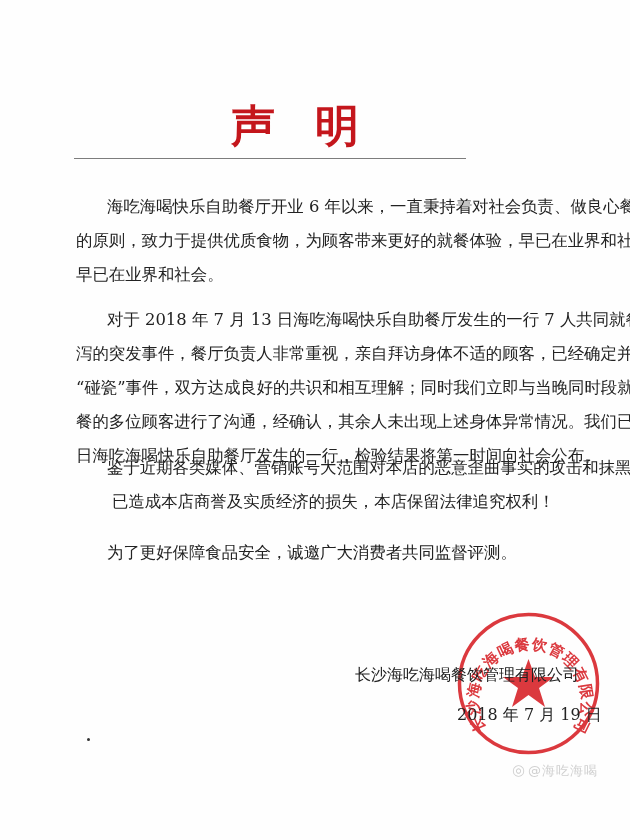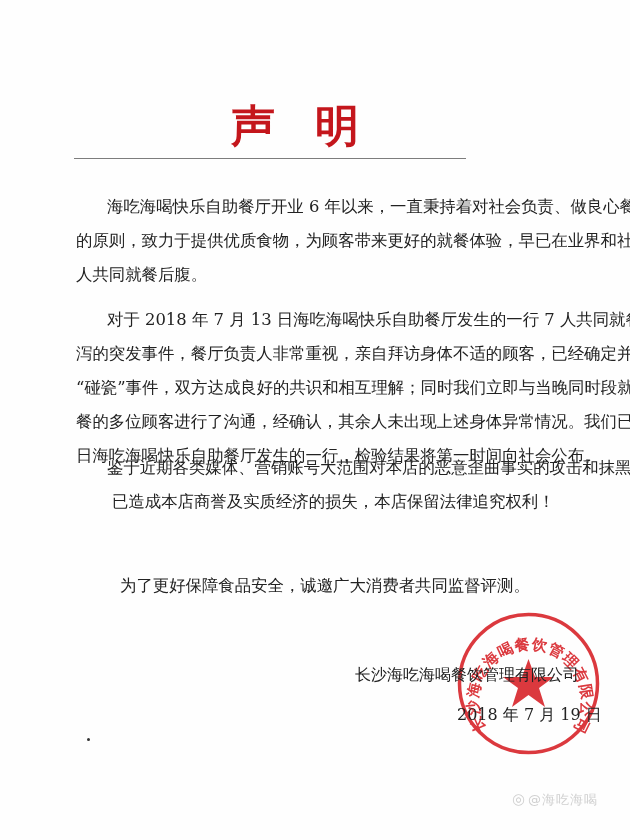--- a/index.html
+++ b/index.html
@@ -16,54 +16,54 @@
   .rule {
     position: absolute; left: 74px; top: 158px; width: 392px; height: 1px; background: #7d7d7d;
   }
   .line {
     position: absolute; font-size: 16.4px; line-height: 20px; white-space: nowrap; color: #222;
   }
   .signature { position: absolute; font-size: 16px; line-height: 20px; white-space: nowrap; color: #222; z-index: 2; }
   .seal { position: absolute; left: 456px; top: 611px; width: 145px; height: 145px; z-index: 1; opacity: 0.9; }
   .dot { position: absolute; left: 87px; top: 738px; width: 3px; height: 3px; background: #333; border-radius: 50%; }
   .watermark {
-    position: absolute; left: 512px; top: 790px; font-family: "DejaVu Sans", "Liberation Sans", sans-serif;
+    position: absolute; left: 512px; top: 761px; font-family: "DejaVu Sans", "Liberation Sans", sans-serif;
     font-size: 13px; color: #d0d0d0; white-space: nowrap; letter-spacing: 1px;
   }
   .watermark .wb { font-size: 15px; color: #cfcfcf; margin-right: 2px; }
 </style>
 </head>
 <body>
 
 <div>
 
   <div class="title">声明</div>
   <div class="rule"></div>
 
   <div>
     <span class="line" style="left:107px;top:197px;">海吃海喝快乐自助餐厅开业 6 年以来，一直秉持着对社会负责、做良心餐饮</span>
     <span class="line" style="left:76px;top:231px;">的原则，致力于提供优质食物，为顾客带来更好的就餐体验，早已在业界和社会</span>
-    <span class="line" style="left:76px;top:265px;">人共同就餐后腹。</span>
+    <span class="line" style="left:76px;top:265px;">早已在业界和社会。</span>
   </div>
 
   <div>
     <span class="line" style="left:107px;top:310px;">对于 2018 年 7 月 13 日海吃海喝快乐自助餐厅发生的一行 7 人共同就餐后腹</span>
     <span class="line" style="left:76px;top:344px;">泻的突发事件，餐厅负责人非常重视，亲自拜访身体不适的顾客，已经确定并非</span>
     <span class="line" style="left:76px;top:378px;">“碰瓷”事件，双方达成良好的共识和相互理解；同时我们立即与当晚同时段就</span>
     <span class="line" style="left:76px;top:412px;">餐的多位顾客进行了沟通，经确认，其余人未出现上述身体异常情况。我们已积</span>
     <span class="line" style="left:76px;top:446px;">日海吃海喝快乐自助餐厅发生的一行，检验结果将第一时间向社会公布。</span>
   </div>
 
   <div>
     <span class="line" style="left:107px;top:458px;">鉴于近期各类媒体、营销账号大范围对本店的恶意歪曲事实的攻击和抹黑，</span>
     <span class="line" style="left:76px;top:492px;margin-left:36px;">已造成本店商誉及实质经济的损失，本店保留法律追究权利！</span>
   </div>
 
   <div>
-    <span class="line" style="left:120px;top:543px;margin-top:33px;">为了更好保障食品安全，诚邀广大消费者共同监督评测。</span>
+    <span class="line" style="left:107px;top:543px;">为了更好保障食品安全，诚邀广大消费者共同监督评测。</span>
   </div>
 
   <div class="seal">
     <svg width="145" height="145" viewBox="0 0 145 145">
       <defs>
         <path id="sealArc" d="M 30 118 A 52 52 0 1 1 118 118" fill="none"></path>
       </defs>
       <circle cx="72.5" cy="72.5" r="69" fill="none" stroke="#d8242a" stroke-width="3.5"></circle>
       <text font-family="DejaVu Sans, sans-serif" font-size="15" font-weight="bold" fill="#d8242a" letter-spacing="1">
         <textPath href="#sealArc" startOffset="0">长沙海吃海喝餐饮管理有限公司</textPath>

